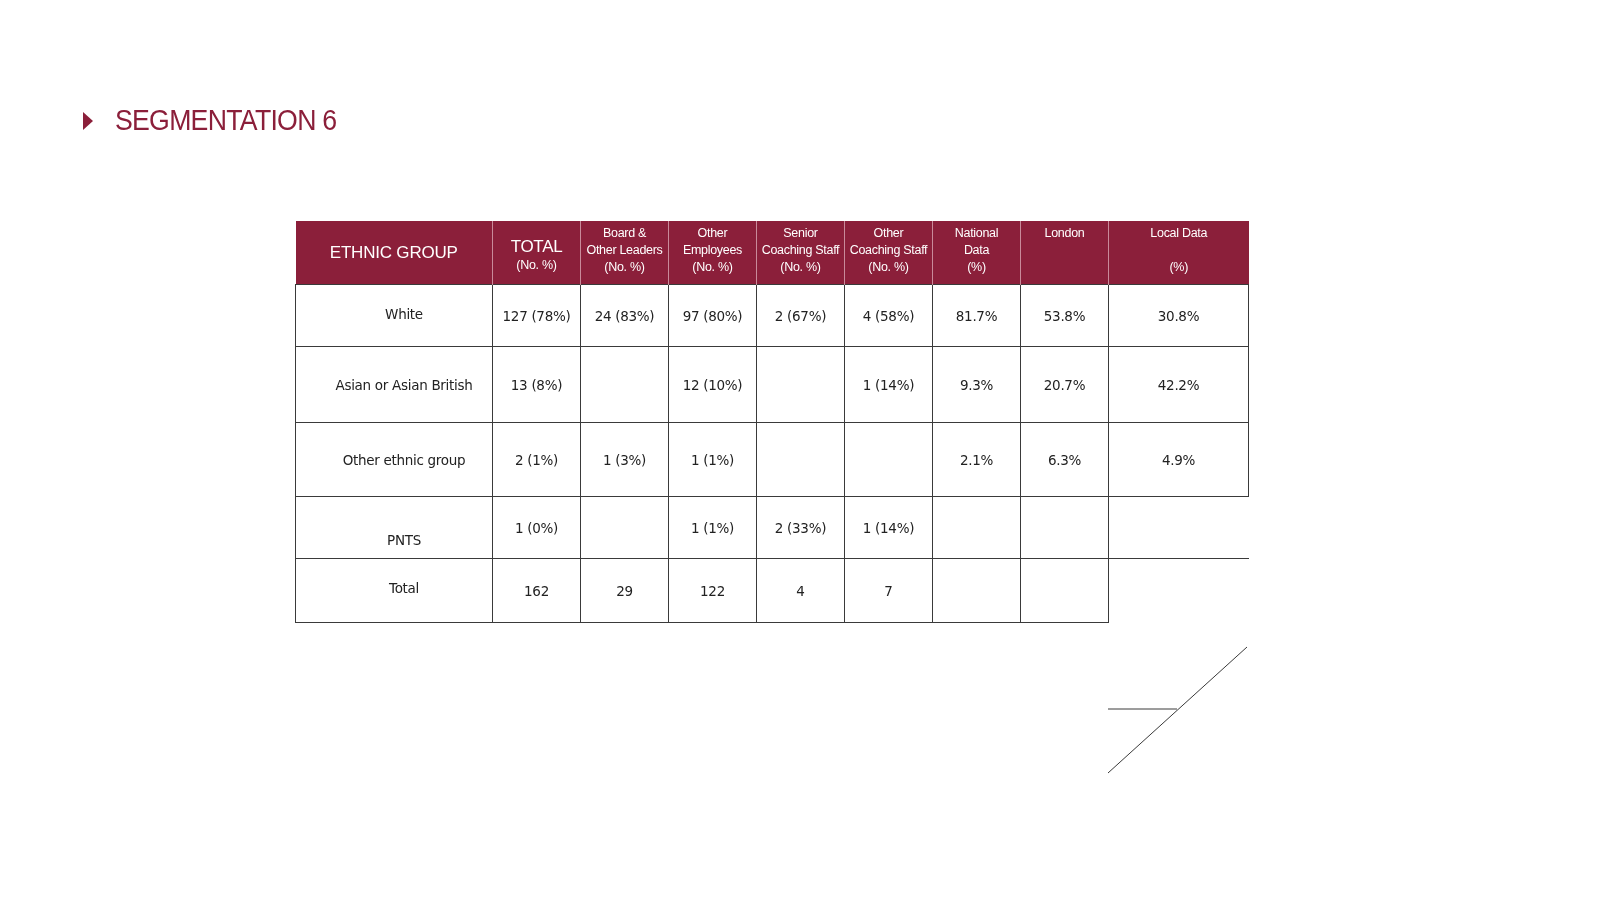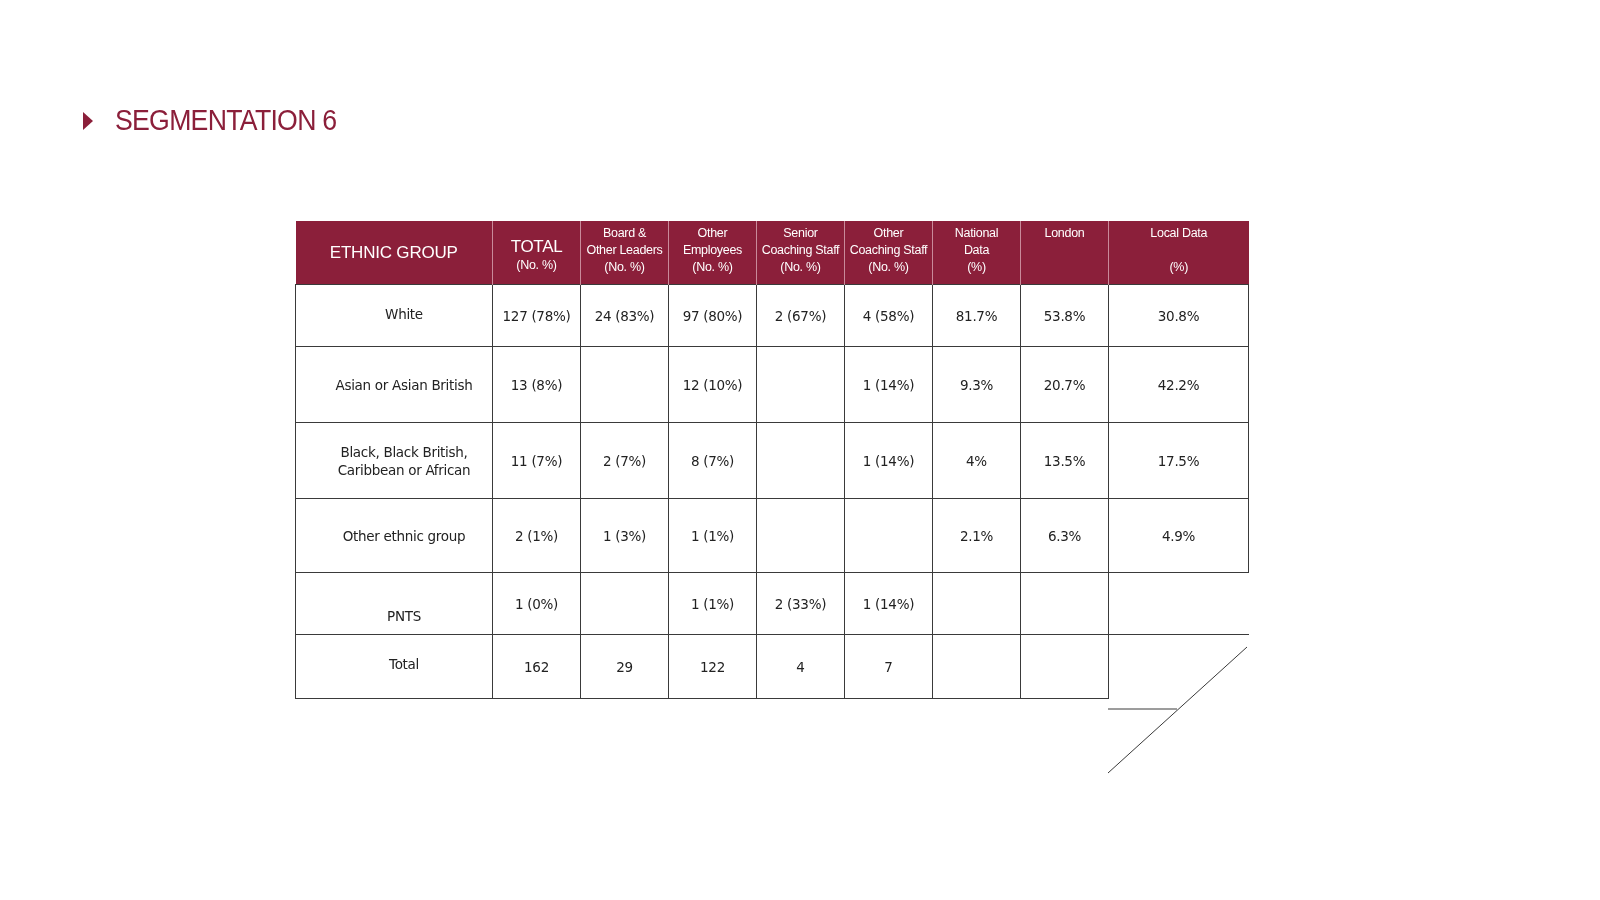--- a/index.html
+++ b/index.html
@@ -138,31 +138,20 @@
         <td class="label">Asian or Asian British</td>
         <td>13 (8%)</td>
         <td></td>
         <td>12 (10%)</td>
         <td></td>
         <td>1 (14%)</td>
         <td>9.3%</td>
         <td>20.7%</td>
         <td>42.2%</td>
       </tr>
-      <tr style="height:76px">
-        <td class="label">Black, Black British, Caribbean or African</td>
-        <td>11 (7%)</td>
-        <td>2 (7%)</td>
-        <td>8 (7%)</td>
-        <td></td>
-        <td>1 (14%)</td>
-        <td>4%</td>
-        <td>13.5%</td>
-        <td>17.5%</td>
-      </tr>
       <tr style="height:74px">
         <td class="label">Other ethnic group</td>
         <td>2 (1%)</td>
         <td>1 (3%)</td>
         <td>1 (1%)</td>
         <td></td>
         <td></td>
         <td>2.1%</td>
         <td>6.3%</td>
         <td>4.9%</td>

